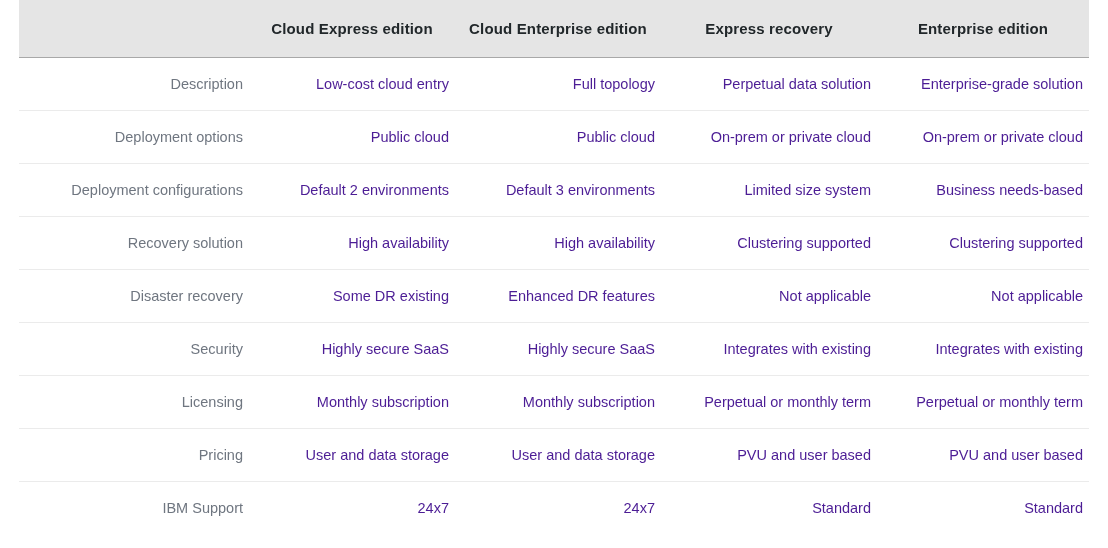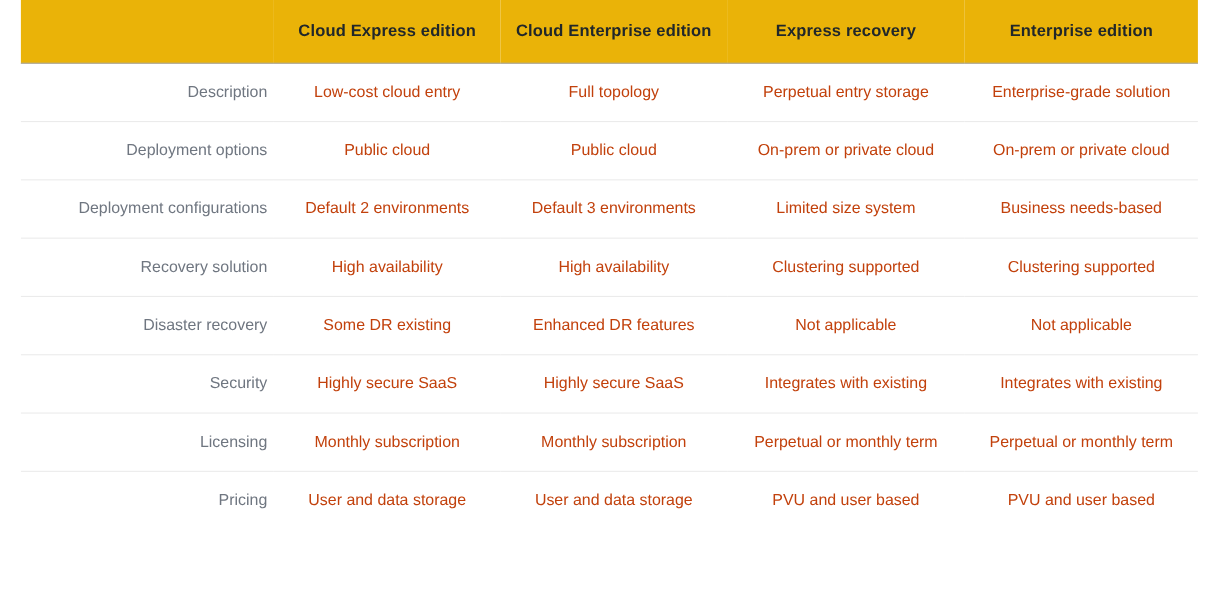--- a/index.html
+++ b/index.html
@@ -41,36 +41,36 @@
   thead th {
     height: 57px;
     padding: 0 6px;
     vertical-align: middle;
     text-align: center;
     font-size: 15px;
     font-weight: bold;
     color: #21272a;
     letter-spacing: 0.01em;
     border-bottom: 1px solid #a8a8a8;
-    background: #eab308;
+    background: #e5e5e5;
   }
   thead th.feature-head {
     text-align: left;
     padding-left: 15px;
   }
 
   
   tbody td {
     height: 52px;
     padding: 0 6px;
     vertical-align: middle;
-    text-align: center;
+    text-align: right;
     font-size: 14.5px;
     font-weight: normal;
-    color: #c2410c;
+    color: #4c1d95;
     border-bottom: 1px solid #ebebeb;
     background: #ffffff;
     white-space: nowrap;
   }
   tbody td.feature-cell {
     text-align: right;
     padding-left: 15px;
     color: #6f7680;
   }
   tbody tr:last-child td {
@@ -99,21 +99,21 @@
         <th>Express recovery</th>
         <th>Enterprise edition</th>
       </tr>
     </thead>
 
     <tbody>
       <tr>
         <td class="feature-cell">Description</td>
         <td>Low-cost cloud entry</td>
         <td>Full topology</td>
-        <td>Perpetual entry storage</td>
+        <td>Perpetual data solution</td>
         <td>Enterprise-grade solution</td>
       </tr>
       <tr>
         <td class="feature-cell">Deployment options</td>
         <td>Public cloud</td>
         <td>Public cloud</td>
         <td>On-prem or private cloud</td>
         <td>On-prem or private cloud</td>
       </tr>
       <tr>
@@ -151,15 +151,22 @@
         <td>Perpetual or monthly term</td>
         <td>Perpetual or monthly term</td>
       </tr>
       <tr>
         <td class="feature-cell">Pricing</td>
         <td>User and data storage</td>
         <td>User and data storage</td>
         <td>PVU and user based</td>
         <td>PVU and user based</td>
       </tr>
+      <tr>
+        <td class="feature-cell">IBM Support</td>
+        <td>24x7</td>
+        <td>24x7</td>
+        <td>Standard</td>
+        <td>Standard</td>
+      </tr>
     </tbody>
   </table>
 </div>
 
 </body></html>

